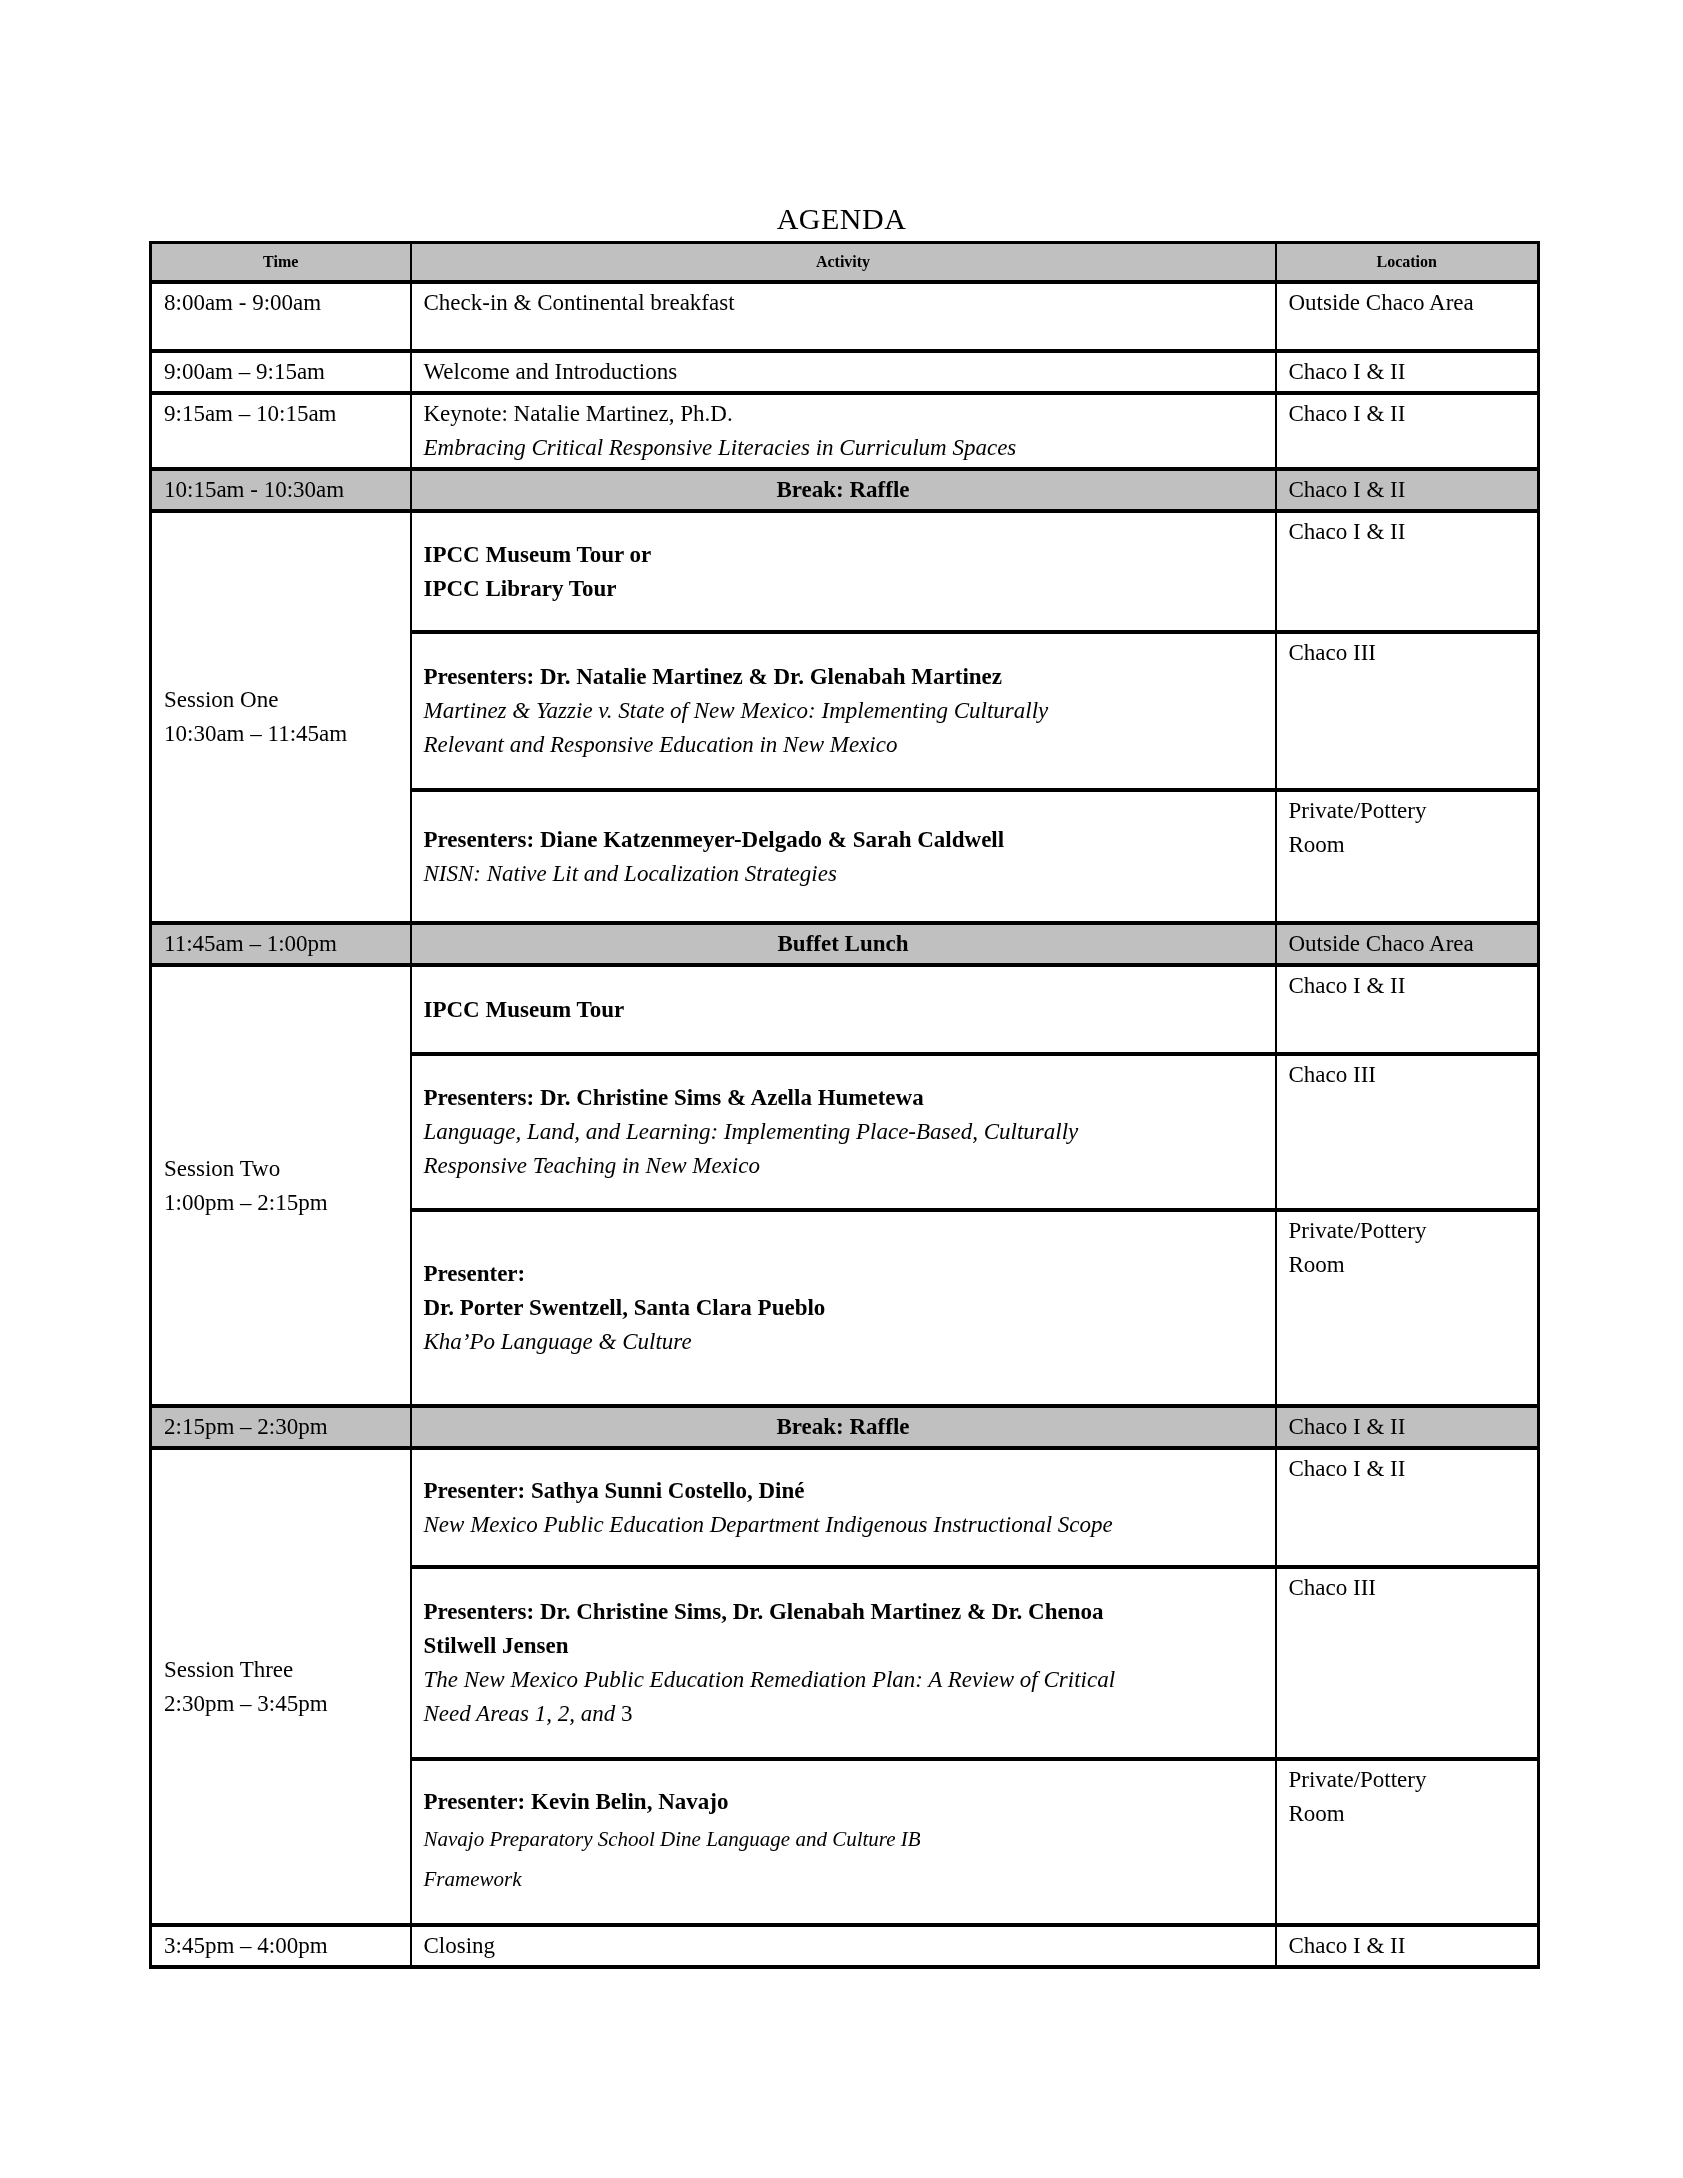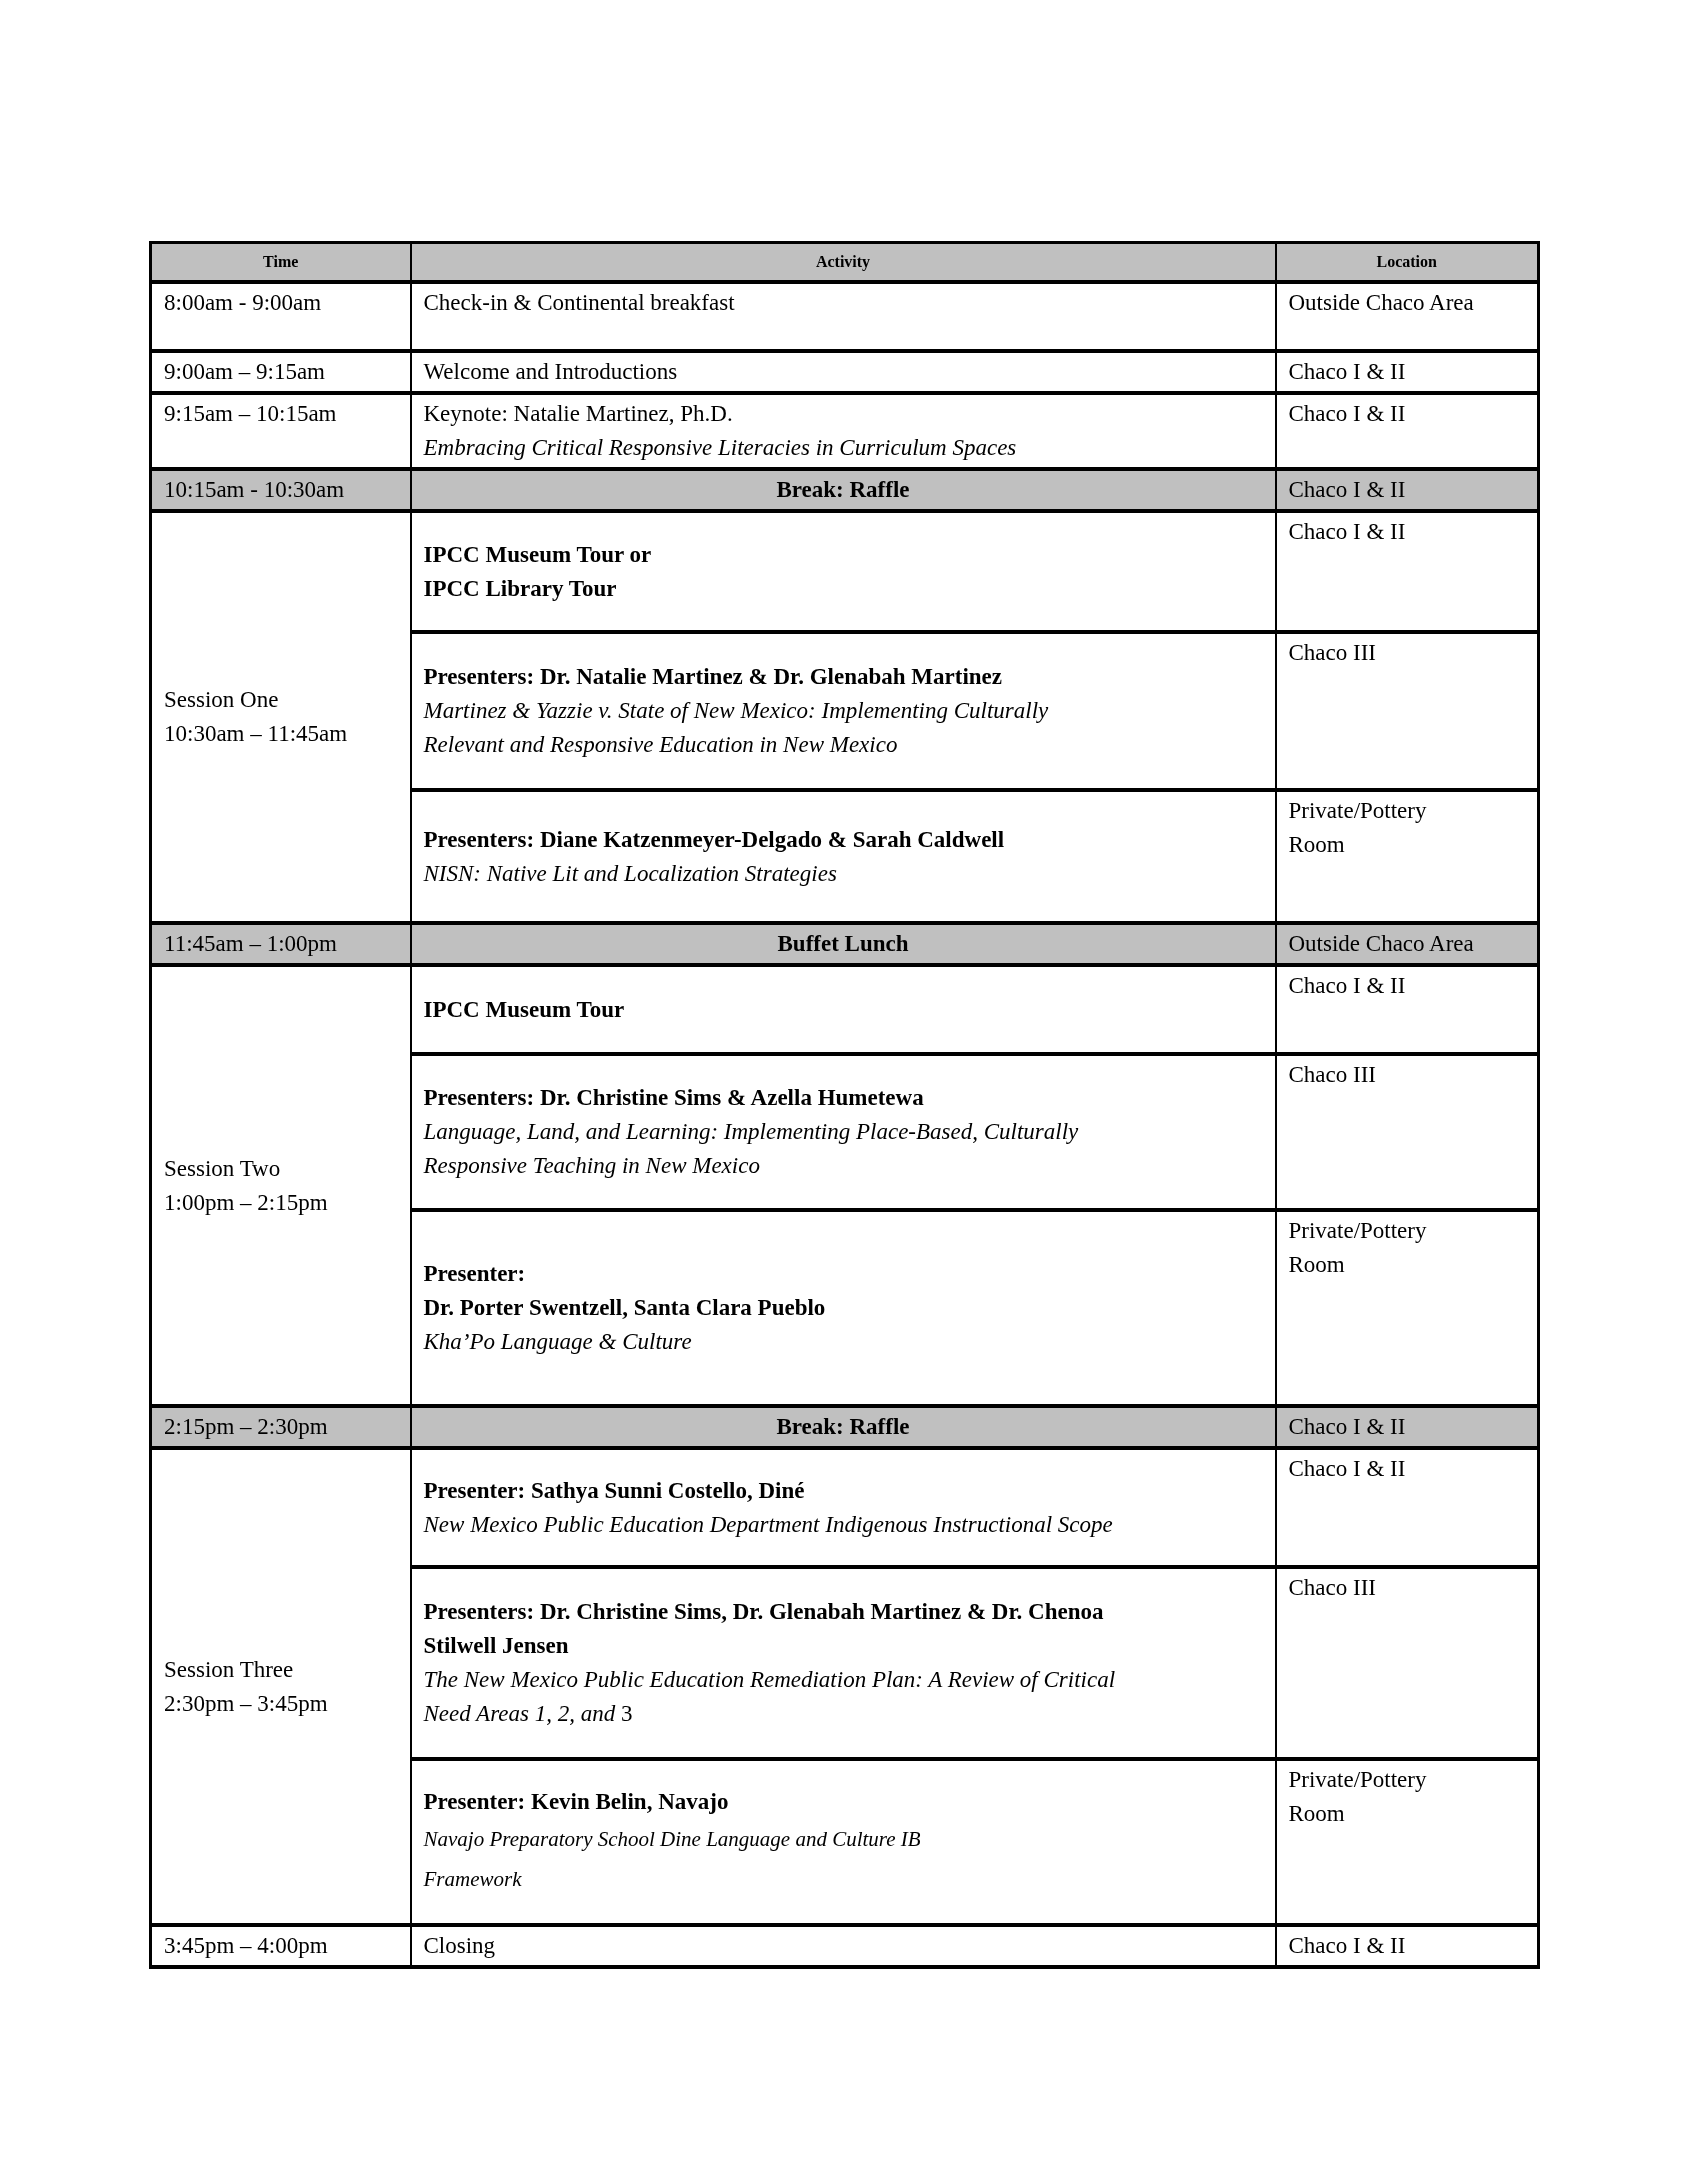--- a/index.html
+++ b/index.html
@@ -86,20 +86,21 @@
   .seg-bold   { font-weight: bold;   font-style: normal; }
   .seg-italic { font-style: italic;  font-weight: normal; }
   .seg-italic-lg { font-style: italic; font-weight: normal; font-size: 21px; }
   .line { display: block; }
   .line.lg { line-height: 40px; }
 </style>
 </head>
 <body>
 
 <div class="page">
+  <div class="doc-title">AGENDA</div>
 
   <table class="agenda">
     <colgroup>
       <col class="c-time">
       <col class="c-act">
       <col class="c-loc">
     </colgroup>
     <thead>
       <tr>
         <th>Time</th>

